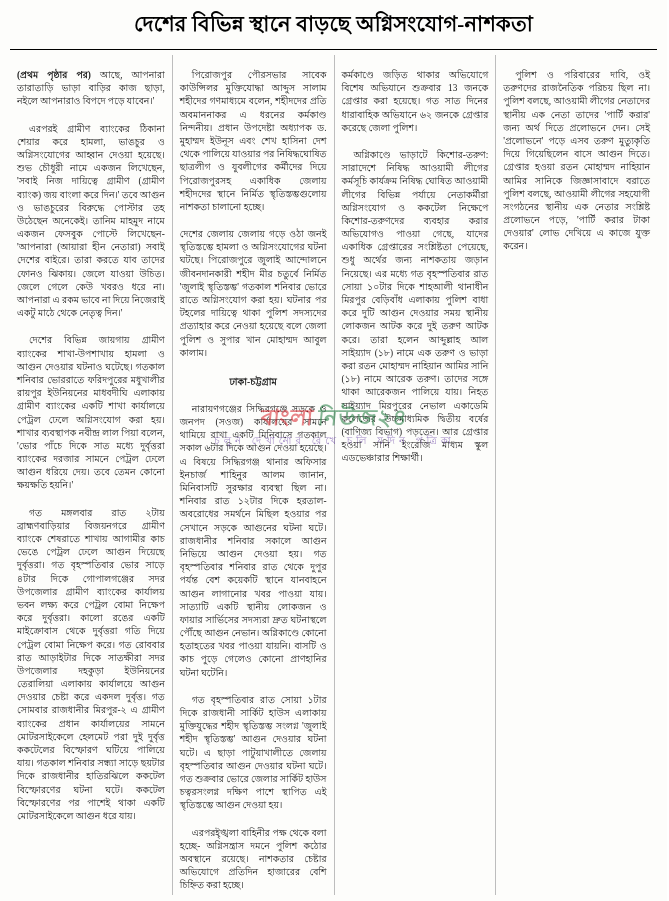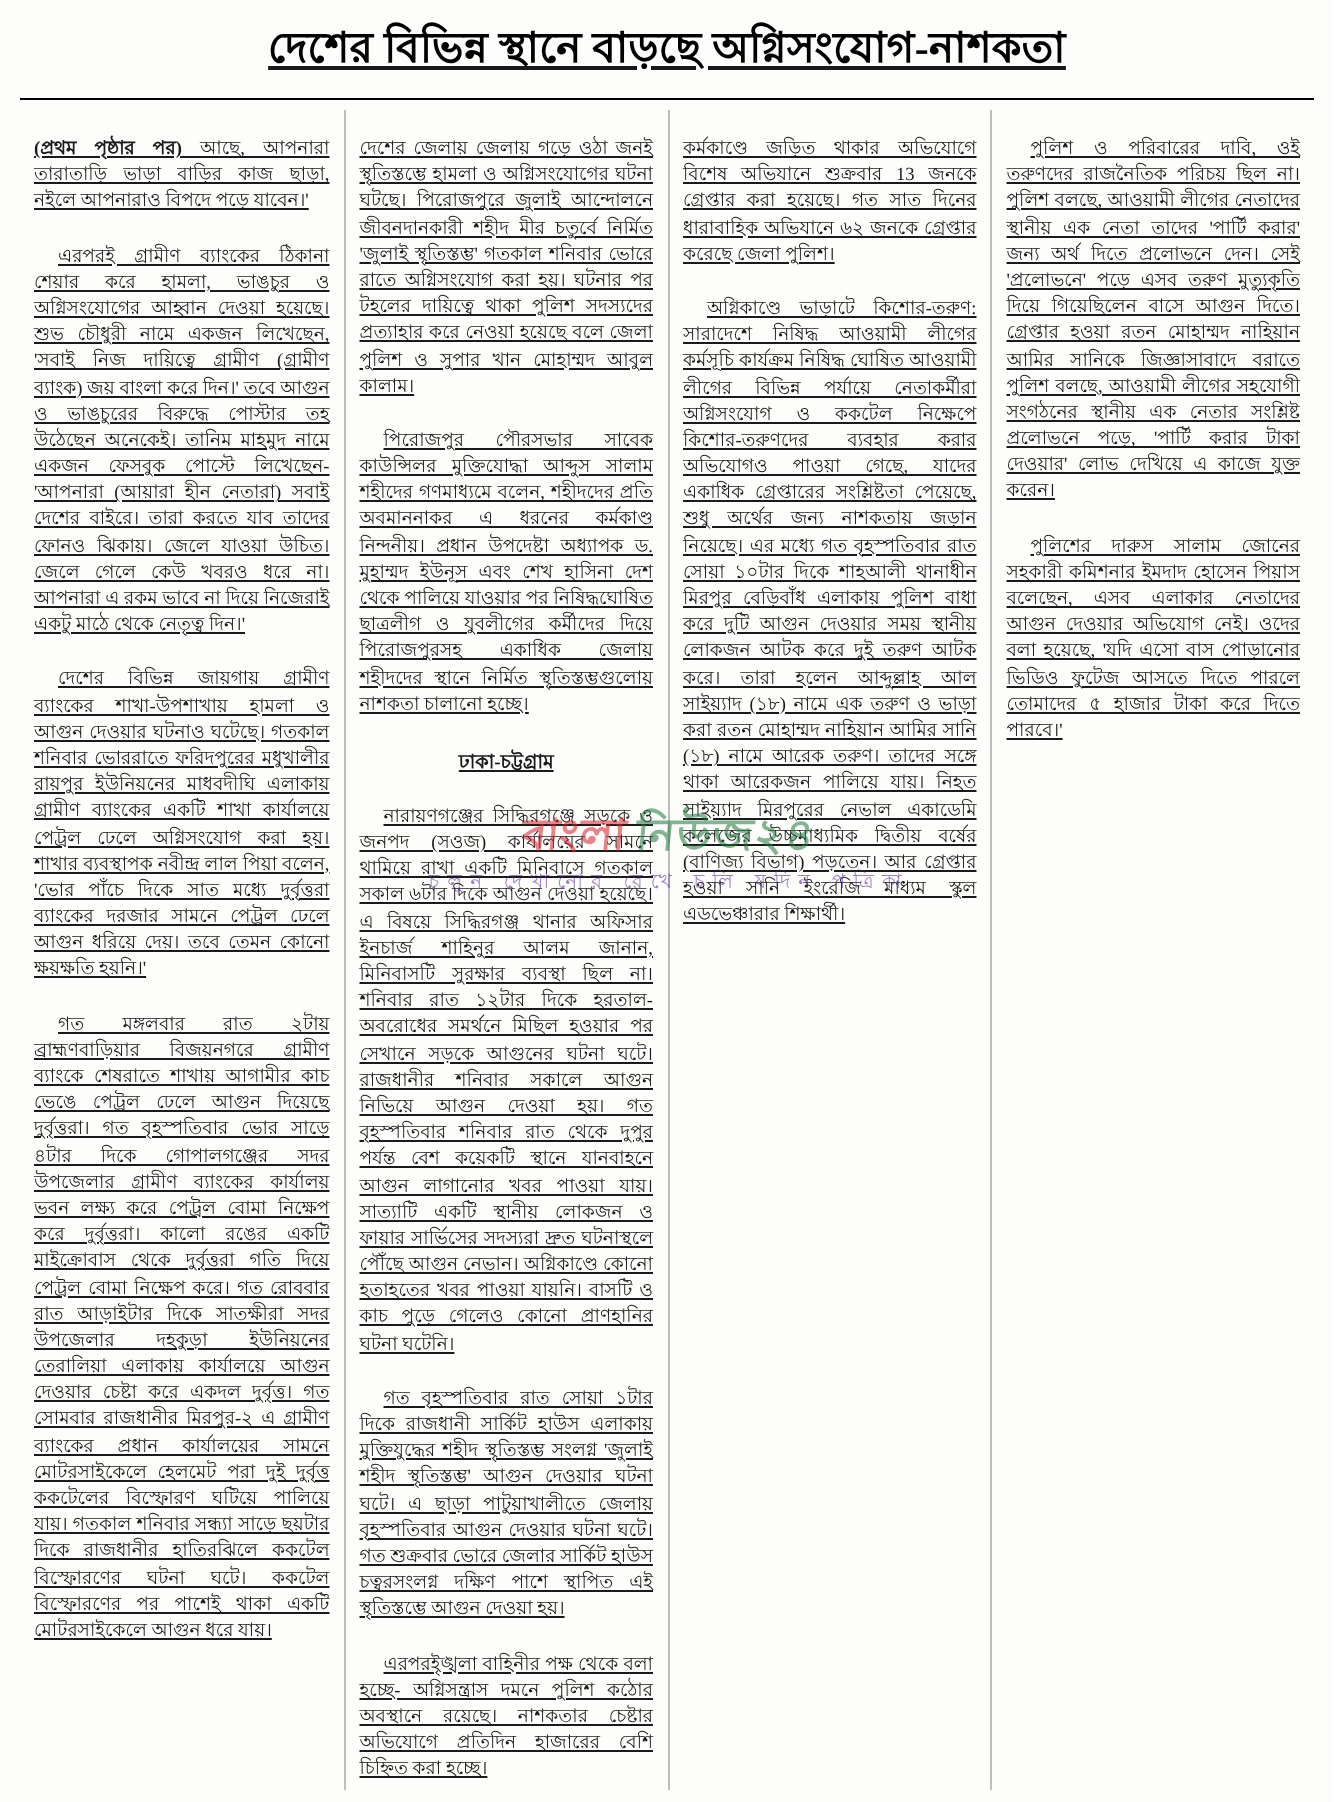--- a/index.html
+++ b/index.html
@@ -15,21 +15,20 @@
     position: relative;
     overflow: hidden;
   }
   .page {
     width: 667px;
     height: 901px;
     box-sizing: border-box;
     padding: 6px 10px 8px 10px;
     position: relative;
     background: #fdfdfb;
-    text-decoration: underline;
   }
   .headline {
     text-align: center;
     font-size: 21px;
     font-weight: bold;
     letter-spacing: 0.2px;
     padding: 2px 0 4px 0;
     color: #000;
     font-family: "Liberation Serif", "DejaVu Serif", serif;
   }
@@ -121,38 +120,37 @@
   <div class="columns">
 
     <div class="col">
       <p class="para"><b class="lead">(প্রথম পৃষ্ঠার পর)</b> <span>আছে, আপনারা তারাতাড়ি ভাড়া বাড়ির কাজ ছাড়া, নইলে আপনারাও বিপদে পড়ে যাবেন।'</span></p>
       <p class="para indent">এরপরই গ্রামীণ ব্যাংকের ঠিকানা শেয়ার করে হামলা, ভাঙচুর ও অগ্নিসংযোগের আহ্বান দেওয়া হয়েছে। শুভ চৌধুরী নামে একজন লিখেছেন, 'সবাই নিজ দায়িত্বে গ্রামীণ (গ্রামীণ ব্যাংক) জয় বাংলা করে দিন।' তবে আগুন ও ভাঙচুরের বিরুদ্ধে পোস্টার তহ উঠেছেন অনেকেই। তানিম মাহমুদ নামে একজন ফেসবুক পোস্টে লিখেছেন-'আপনারা (আয়ারা হীন নেতারা) সবাই দেশের বাইরে। তারা করতে যাব তাদের ফোনও ঝিকায়। জেলে যাওয়া উচিত। জেলে গেলে কেউ খবরও ধরে না। আপনারা এ রকম ভাবে না দিয়ে নিজেরাই একটু মাঠে থেকে নেতৃত্ব দিন।'</p>
       <p class="para indent">দেশের বিভিন্ন জায়গায় গ্রামীণ ব্যাংকের শাখা-উপশাখায় হামলা ও আগুন দেওয়ার ঘটনাও ঘটেছে। গতকাল শনিবার ভোররাতে ফরিদপুরের মধুখালীর রায়পুর ইউনিয়নের মাধবদীঘি এলাকায় গ্রামীণ ব্যাংকের একটি শাখা কার্যালয়ে পেট্রল ঢেলে অগ্নিসংযোগ করা হয়। শাখার ব্যবস্থাপক নবীন্দ্র লাল পিয়া বলেন, 'ভোর পাঁচে দিকে সাত মধ্যে দুর্বৃত্তরা ব্যাংকের দরজার সামনে পেট্রল ঢেলে আগুন ধরিয়ে দেয়। তবে তেমন কোনো ক্ষয়ক্ষতি হয়নি।'</p>
       <p class="para indent">গত মঙ্গলবার রাত ২টায় ব্রাহ্মণবাড়িয়ার বিজয়নগরে গ্রামীণ ব্যাংকে শেষরাতে শাখায় আগামীর কাচ ভেঙে পেট্রল ঢেলে আগুন দিয়েছে দুর্বৃত্তরা। গত বৃহস্পতিবার ভোর সাড়ে ৪টার দিকে গোপালগঞ্জের সদর উপজেলার গ্রামীণ ব্যাংকের কার্যালয় ভবন লক্ষ্য করে পেট্রল বোমা নিক্ষেপ করে দুর্বৃত্তরা। কালো রঙের একটি মাইক্রোবাস থেকে দুর্বৃত্তরা গতি দিয়ে পেট্রল বোমা নিক্ষেপ করে। গত রোববার রাত আড়াইটার দিকে সাতক্ষীরা সদর উপজেলার দহকুড়া ইউনিয়নের তেরালিয়া এলাকায় কার্যালয়ে আগুন দেওয়ার চেষ্টা করে একদল দুর্বৃত্ত। গত সোমবার রাজধানীর মিরপুর-২ এ গ্রামীণ ব্যাংকের প্রধান কার্যালয়ের সামনে মোটরসাইকেলে হেলমেট পরা দুই দুর্বৃত্ত ককটেলের বিস্ফোরণ ঘটিয়ে পালিয়ে যায়। গতকাল শনিবার সন্ধ্যা সাড়ে ছয়টার দিকে রাজধানীর হাতিরঝিলে ককটেল বিস্ফোরণের ঘটনা ঘটে। ককটেল বিস্ফোরণের পর পাশেই থাকা একটি মোটরসাইকেলে আগুন ধরে যায়।</p>
     </div>
 
     <div class="col">
+      <p class="para indent">পিরোজপুর পৌরসভার সাবেক কাউন্সিলর মুক্তিযোদ্ধা আব্দুস সালাম শহীদের গণমাধ্যমে বলেন, শহীদদের প্রতি অবমাননাকর এ ধরনের কর্মকাণ্ড নিন্দনীয়। প্রধান উপদেষ্টা অধ্যাপক ড. মুহাম্মদ ইউনূস এবং শেখ হাসিনা দেশ থেকে পালিয়ে যাওয়ার পর নিষিদ্ধঘোষিত ছাত্রলীগ ও যুবলীগের কর্মীদের দিয়ে পিরোজপুরসহ একাধিক জেলায় শহীদদের স্থানে নির্মিত স্থৃতিস্তম্ভগুলোয় নাশকতা চালানো হচ্ছে।</p>
       <p class="para">দেশের জেলায় জেলায় গড়ে ওঠা জনই স্থৃতিস্তম্ভে হামলা ও অগ্নিসংযোগের ঘটনা ঘটছে। পিরোজপুরে জুলাই আন্দোলনে জীবনদানকারী শহীদ মীর চতুর্বে নির্মিত 'জুলাই স্থৃতিস্তম্ভ' গতকাল শনিবার ভোরে রাতে অগ্নিসংযোগ করা হয়। ঘটনার পর টহলের দায়িত্বে থাকা পুলিশ সদস্যদের প্রত্যাহার করে নেওয়া হয়েছে বলে জেলা পুলিশ ও সুপার খান মোহাম্মদ আবুল কালাম।</p>
-      <p class="para indent">পিরোজপুর পৌরসভার সাবেক কাউন্সিলর মুক্তিযোদ্ধা আব্দুস সালাম শহীদের গণমাধ্যমে বলেন, শহীদদের প্রতি অবমাননাকর এ ধরনের কর্মকাণ্ড নিন্দনীয়। প্রধান উপদেষ্টা অধ্যাপক ড. মুহাম্মদ ইউনূস এবং শেখ হাসিনা দেশ থেকে পালিয়ে যাওয়ার পর নিষিদ্ধঘোষিত ছাত্রলীগ ও যুবলীগের কর্মীদের দিয়ে পিরোজপুরসহ একাধিক জেলায় শহীদদের স্থানে নির্মিত স্থৃতিস্তম্ভগুলোয় নাশকতা চালানো হচ্ছে।</p>
       <div class="subhead">ঢাকা-চট্টগ্রাম</div>
       <p class="para indent">নারায়ণগঞ্জের সিদ্ধিরগঞ্জে সড়কে ও জনপদ (সওজ) কার্যালয়ের সামনে থামিয়ে রাখা একটি মিনিবাসে গতকাল সকাল ৬টার দিকে আগুন দেওয়া হয়েছে। এ বিষয়ে সিদ্ধিরগঞ্জ থানার অফিসার ইনচার্জ শাহিনুর আলম জানান, মিনিবাসটি সুরক্ষার ব্যবস্থা ছিল না। শনিবার রাত ১২টার দিকে হরতাল-অবরোধের সমর্থনে মিছিল হওয়ার পর সেখানে সড়কে আগুনের ঘটনা ঘটে। রাজধানীর শনিবার সকালে আগুন নিভিয়ে আগুন দেওয়া হয়। গত বৃহস্পতিবার শনিবার রাত থেকে দুপুর পর্যন্ত বেশ কয়েকটি স্থানে যানবাহনে আগুন লাগানোর খবর পাওয়া যায়। সাত্যাটি একটি স্থানীয় লোকজন ও ফায়ার সার্ভিসের সদস্যরা দ্রুত ঘটনাস্থলে পৌঁছে আগুন নেভান। অগ্নিকাণ্ডে কোনো হতাহতের খবর পাওয়া যায়নি। বাসটি ও কাচ পুড়ে গেলেও কোনো প্রাণহানির ঘটনা ঘটেনি।</p>
       <p class="para indent">গত বৃহস্পতিবার রাত সোয়া ১টার দিকে রাজধানী সার্কিট হাউস এলাকায় মুক্তিযুদ্ধের শহীদ স্থৃতিস্তম্ভ সংলগ্ন 'জুলাই শহীদ স্থৃতিস্তম্ভ' আগুন দেওয়ার ঘটনা ঘটে। এ ছাড়া পাটুয়াখালীতে জেলায় বৃহস্পতিবার আগুন দেওয়ার ঘটনা ঘটে। গত শুক্রবার ভোরে জেলার সার্কিট হাউস চত্বরসংলগ্ন দক্ষিণ পাশে স্থাপিত এই স্থৃতিস্তম্ভে আগুন দেওয়া হয়।</p>
       <p class="para indent">এরপরইৃঙ্খলা বাহিনীর পক্ষ থেকে বলা হচ্ছে- অগ্নিসন্ত্রাস দমনে পুলিশ কঠোর অবস্থানে রয়েছে। নাশকতার চেষ্টার অভিযোগে প্রতিদিন হাজারের বেশি চিহ্নিত করা হচ্ছে।</p>
       <p class="para indent">শনিবার ঢাকা থেকে কেন্দ্রীয় কমিটির সহ-সম্পাদক বাবুল হোসেনসহ আওয়ামী লীগের নিষিদ্ধ আওয়ামী যুবলীগের আরও ভাব কর্মীকে আটক করে গত নেতাকর্মীকে গ্রেপ্তার করেছে ঢাকা মহানগর গোয়েন্দা পুলিশ (ডিবি)। অগ্নিসংযোগের কারণে মোট অভিযান পরিচালনা করা হয়েছে। কুড়িগ্রাম জেলা পুলিশ জানিয়েছে, নাশকতা ও সহিংস</p>
     </div>
 
     <div class="col">
       <p class="para">কর্মকাণ্ডে জড়িত থাকার অভিযোগে বিশেষ অভিযানে শুক্রবার 13 জনকে গ্রেপ্তার করা হয়েছে। গত সাত দিনের ধারাবাহিক অভিযানে ৬২ জনকে গ্রেপ্তার করেছে জেলা পুলিশ।</p>
       <p class="para indent">অগ্নিকাণ্ডে ভাড়াটে কিশোর-তরুণ: সারাদেশে নিষিদ্ধ আওয়ামী লীগের কর্মসূচি কার্যক্রম নিষিদ্ধ ঘোষিত আওয়ামী লীগের বিভিন্ন পর্যায়ে নেতাকর্মীরা অগ্নিসংযোগ ও ককটেল নিক্ষেপে কিশোর-তরুণদের ব্যবহার করার অভিযোগও পাওয়া গেছে, যাদের একাধিক গ্রেপ্তারের সংশ্লিষ্টতা পেয়েছে, শুধু অর্থের জন্য নাশকতায় জড়ান নিয়েছে। এর মধ্যে গত বৃহস্পতিবার রাত সোয়া ১০টার দিকে শাহআলী থানাধীন মিরপুর বেড়িবাঁধ এলাকায় পুলিশ বাধা করে দুটি আগুন দেওয়ার সময় স্থানীয় লোকজন আটক করে দুই তরুণ আটক করে। তারা হলেন আব্দুল্লাহ আল সাইয়্যাদ (১৮) নামে এক তরুণ ও ভাড়া করা রতন মোহাম্মদ নাহিয়ান আমির সানি (১৮) নামে আরেক তরুণ। তাদের সঙ্গে থাকা আরেকজন পালিয়ে যায়। নিহত সাইয়্যাদ মিরপুরের নেভাল একাডেমি কলেজের উচ্চমাধ্যমিক দ্বিতীয় বর্ষের (বাণিজ্য বিভাগ) পড়তেন। আর গ্রেপ্তার হওয়া সানি ইংরেজি মাধ্যম স্কুল এডভেঞ্চারার শিক্ষার্থী।</p>
 
     </div>
 
     <div class="col">
         <p class="para indent">পুলিশ ও পরিবারের দাবি, ওই তরুণদের রাজনৈতিক পরিচয় ছিল না। পুলিশ বলছে, আওয়ামী লীগের নেতাদের স্থানীয় এক নেতা তাদের 'পার্টি করার' জন্য অর্থ দিতে প্রলোভনে দেন। সেই 'প্রলোভনে' পড়ে এসব তরুণ মুত্যুকৃতি দিয়ে গিয়েছিলেন বাসে আগুন দিতে। গ্রেপ্তার হওয়া রতন মোহাম্মদ নাহিয়ান আমির সানিকে জিজ্ঞাসাবাদে বরাতে পুলিশ বলছে, আওয়ামী লীগের সহযোগী সংগঠনের স্থানীয় এক নেতার সংশ্লিষ্ট প্রলোভনে পড়ে, 'পার্টি করার টাকা দেওয়ার' লোভ দেখিয়ে এ কাজে যুক্ত করেন।</p>
-        <p class="para indent">পুলিশের দারুস সালাম জোনের সহকারী কমিশনার ইমদাদ হোসেন পিয়াস বলেছেন, এসব এলাকার নেতাদের আগুন দেওয়ার অভিযোগ নেই। ওদের বলা হয়েছে, 'যদি এসো বাস পোড়ানোর ভিডিও ফুটেজ আসতে দিতে পারলে তোমাদের ৫ হাজার টাকা করে দিতে পারবে।'</p>
       </div>
 
   </div>
 
   <div class="watermark">
     <span class="wm-red">বাংলা</span><span class="wm-green">নিউজ২৪</span>
     <span class="wm-line2">চলুন দেখানোর রেখে চলি যদিন পত্রিকা</span>
   </div>
 
 </div>

